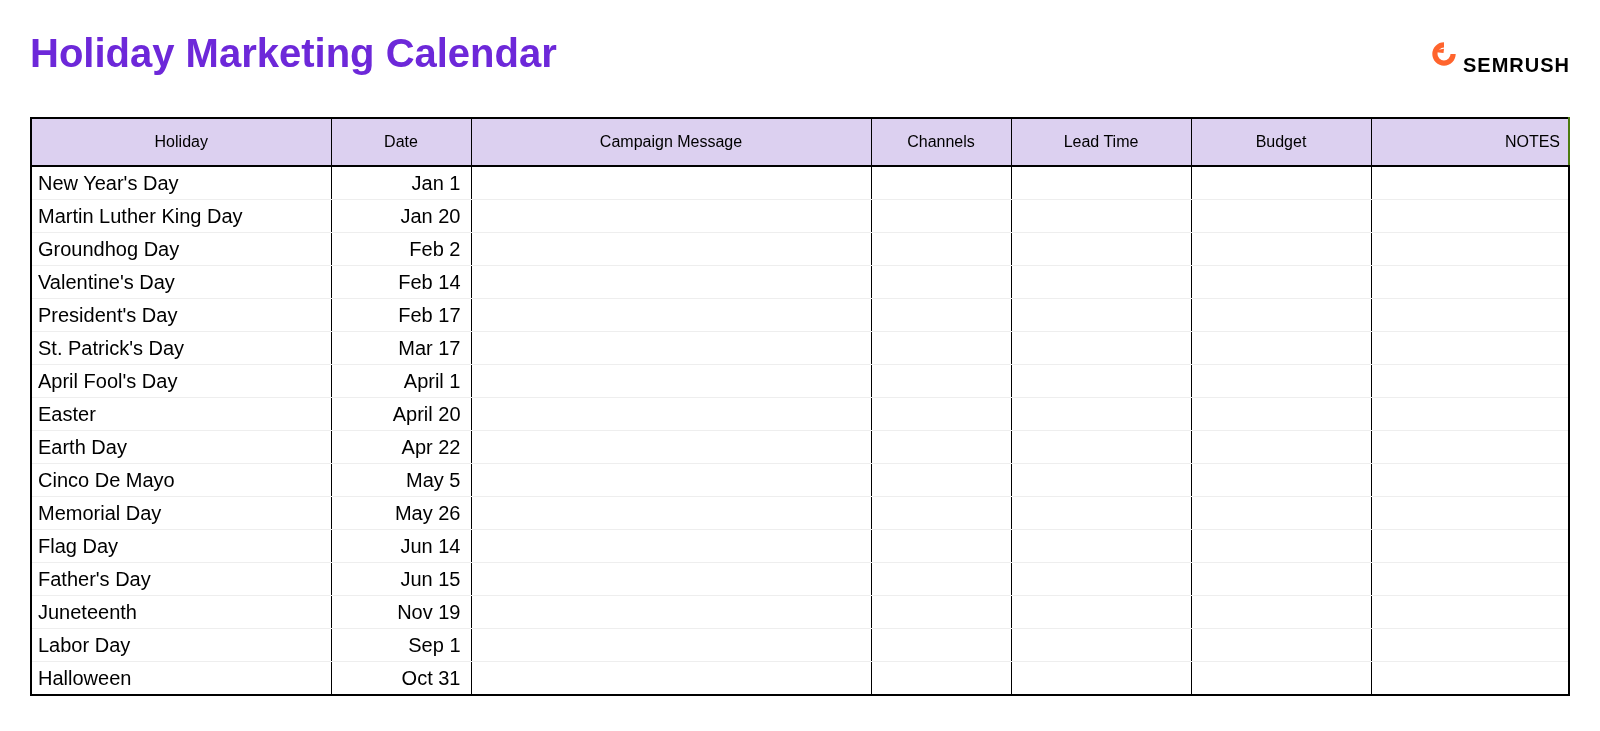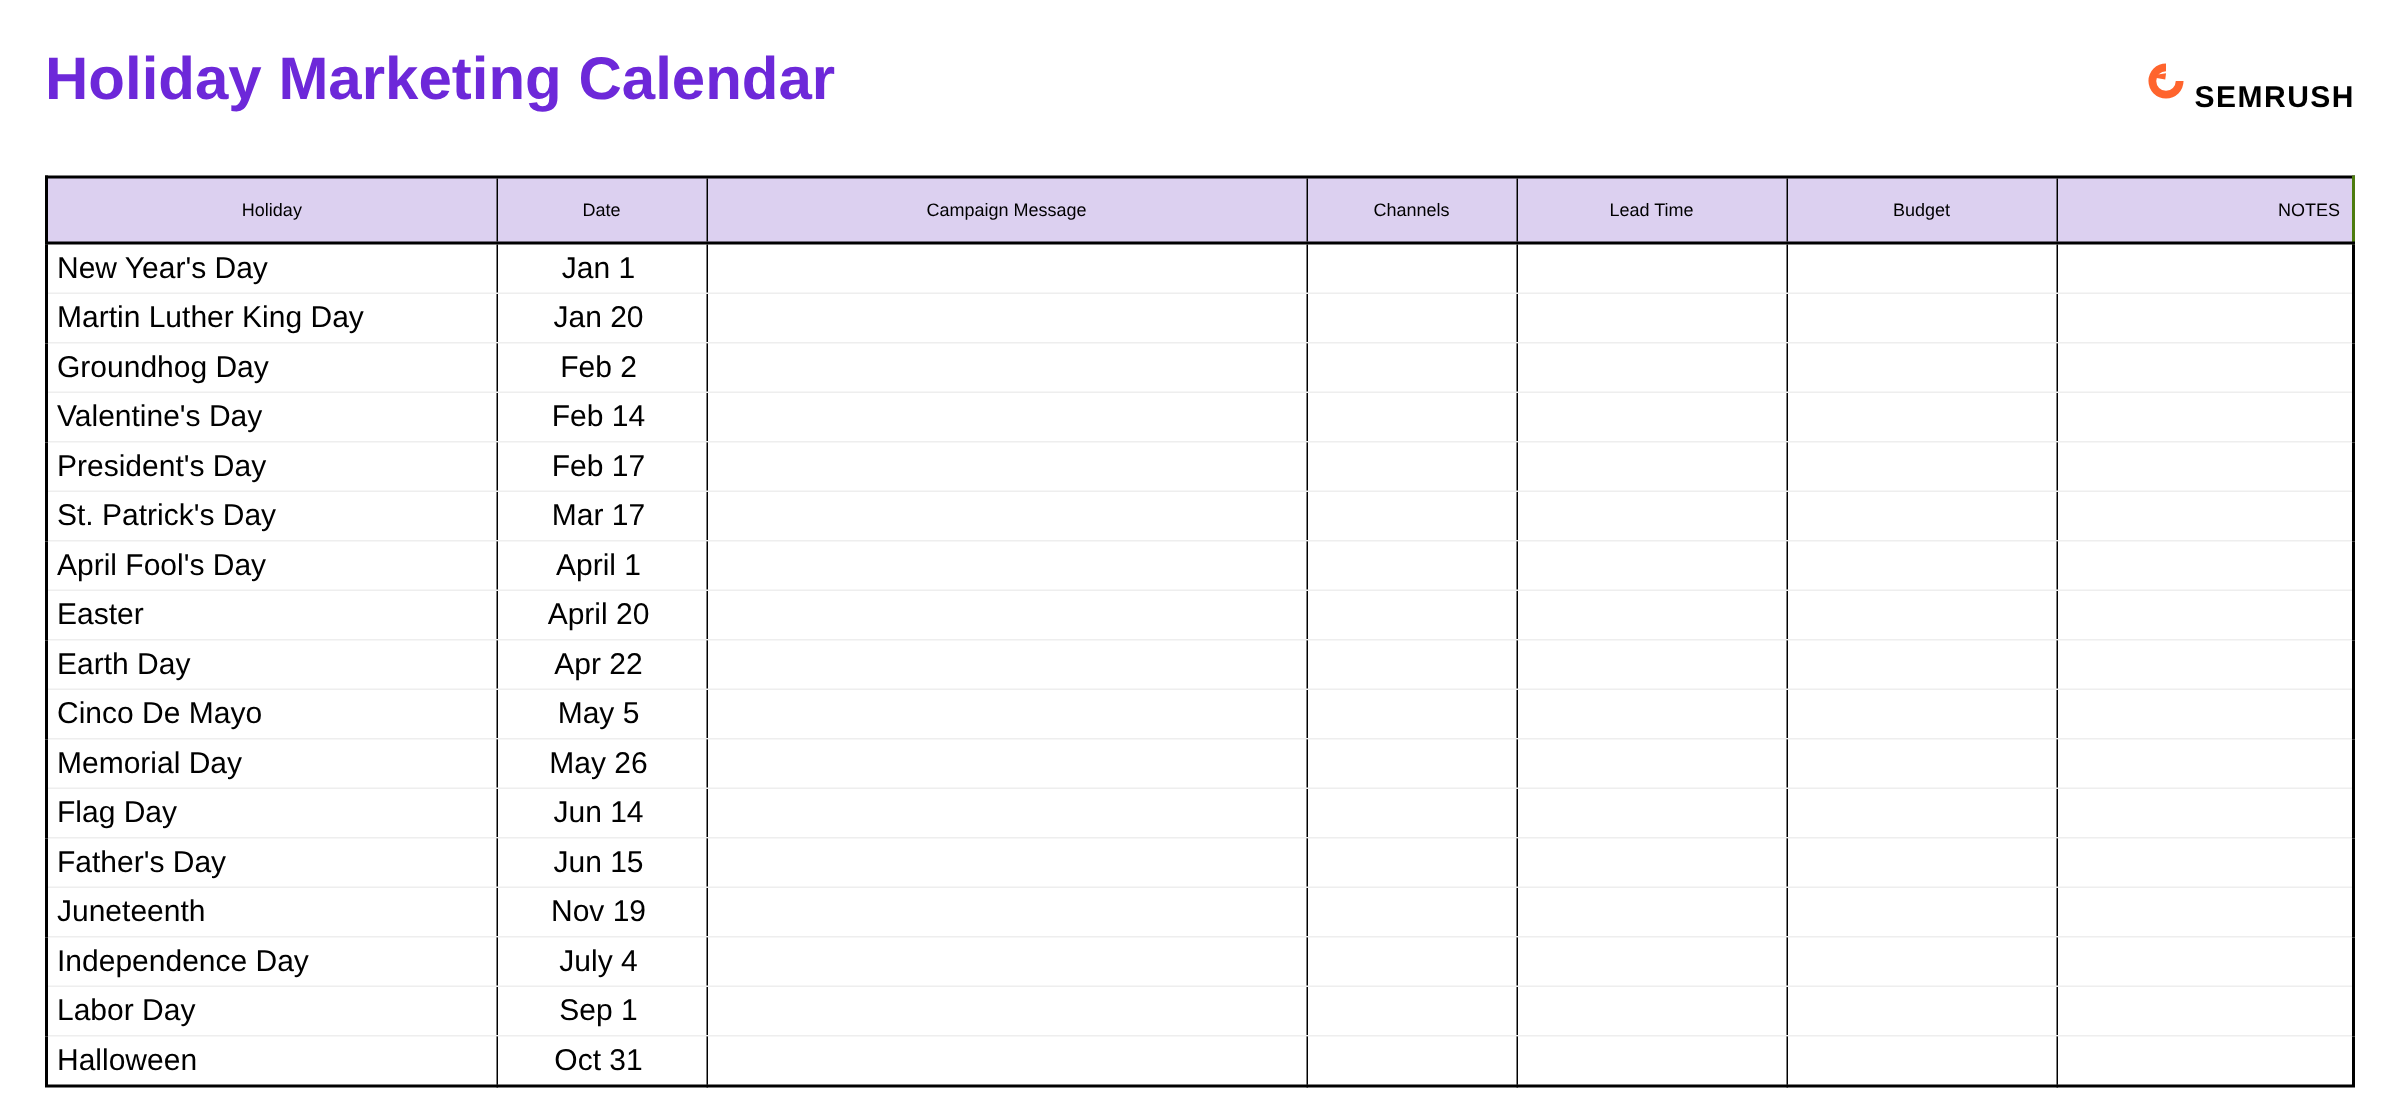--- a/index.html
+++ b/index.html
@@ -37,21 +37,21 @@
       margin-top: 24px;
     }
     table {
       border-collapse: collapse;
       width: 100%;
       border: 2px solid #000;
     }
     thead th {
       background: #dcd0f0;
       font-weight: normal;
-      font-size: 12px;
+      font-size: 16px;
       color: #000;
       padding: 14px 8px;
       border: 1px solid #000;
       border-top: 2px solid #000;
       border-bottom: 2px solid #000;
       text-align: center;
     }
     thead th:first-child { border-left: 2px solid #000; }
     thead th:last-child { border-right: 2px solid #4d7c0f; text-align: right; }
     tbody td {
@@ -60,21 +60,21 @@
       padding: 2px 6px;
       border-left: 1px solid #000;
       border-right: 1px solid #000;
       border-bottom: 1px solid #eee;
       height: 28px;
       line-height: 28px;
       vertical-align: middle;
     }
     tbody td:first-child { border-left: 2px solid #000; text-align: left; }
     tbody td:last-child { border-right: 2px solid #000; }
-    tbody td.date-cell { text-align: center; padding-right: 10px; }
+    tbody td.date-cell { text-align: right; padding-right: 10px; }
     .col-holiday { width: 300px; }
     .col-date { width: 140px; }
     .col-campaign { width: 400px; }
     .col-channels { width: 140px; }
     .col-lead { width: 180px; }
     .col-budget { width: 180px; }
     .col-notes { width: auto; }
   </style>
 </head>
 <body>
@@ -234,29 +234,20 @@
       <tr>
         <td>Juneteenth</td>
         <td class="date-cell">Nov 19</td>
         <td></td>
         <td></td>
         <td></td>
         <td></td>
         <td></td>
       </tr>
       <tr>
-        <td>Independence Day</td>
-        <td class="date-cell">July 4</td>
-        <td></td>
-        <td></td>
-        <td></td>
-        <td></td>
-        <td></td>
-      </tr>
-      <tr>
         <td>Labor Day</td>
         <td class="date-cell">Sep 1</td>
         <td></td>
         <td></td>
         <td></td>
         <td></td>
         <td></td>
       </tr>
       <tr>
         <td>Halloween</td>

